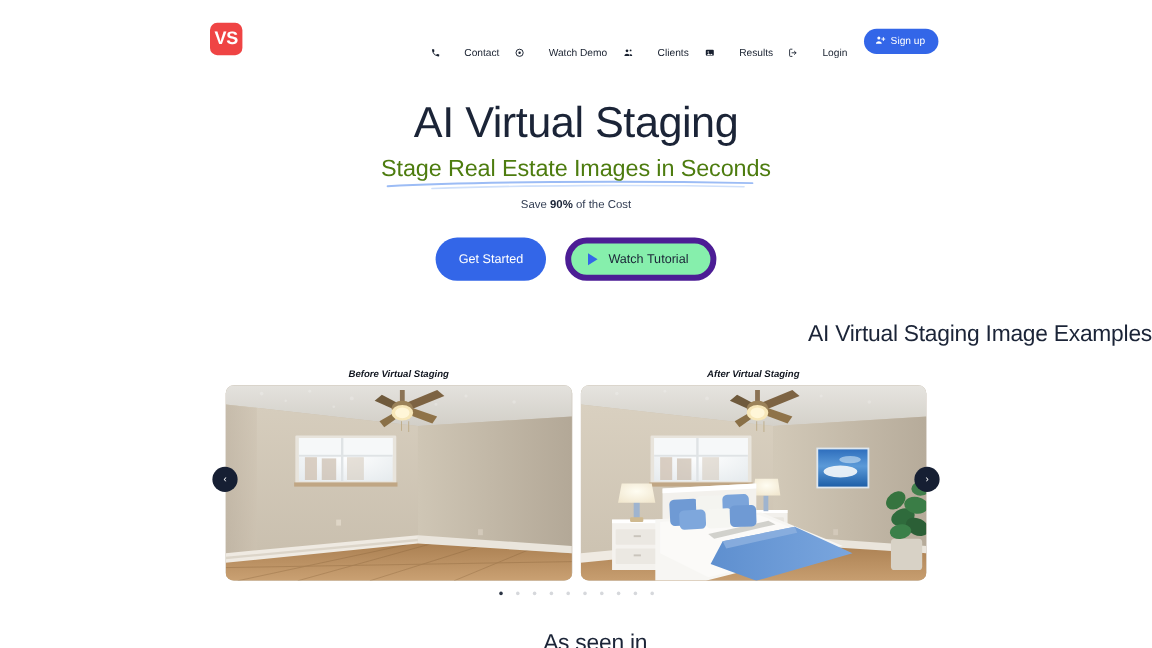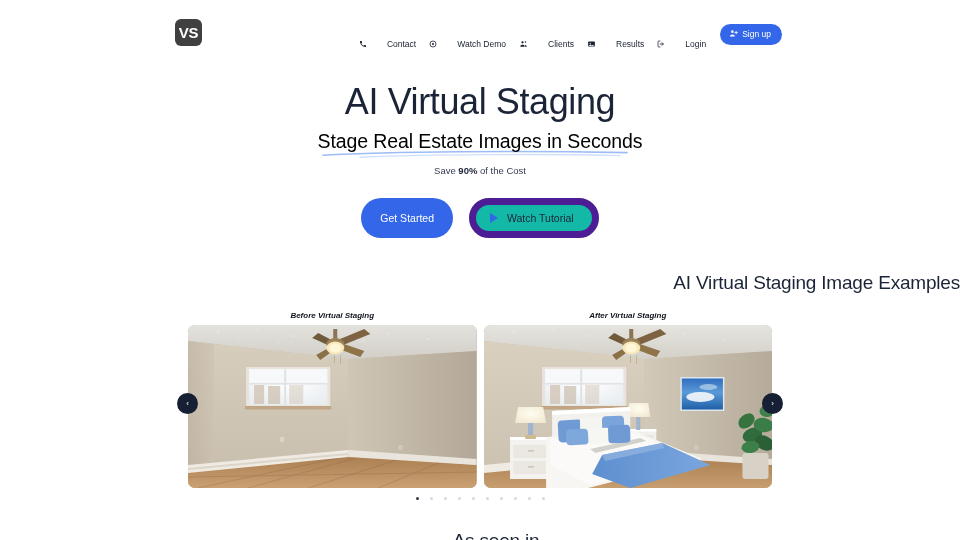--- a/index.html
+++ b/index.html
@@ -13,21 +13,21 @@
 
   
   .header {
     position: relative;
     height: 62px;
   }
   .logo {
     position: absolute;
     left: 175px; top: 19px;
     width: 27px; height: 27px;
-    background: #404040;
+    background: #ef4444;
     border-radius: 6px;
     color: #ffffff;
     font-size: 15px;
     font-weight: 700;
     letter-spacing: -0.3px;
     display: flex; align-items: center; justify-content: center;
   }
   .nav {
     position: absolute;
     right: 178px; top: 20px;
@@ -71,21 +71,21 @@
     color: #1b2437;
   }
   .hero-sub-wrap {
     position: relative;
     display: inline-block;
     margin-top: 7px;
   }
   .hero-sub {
     font-size: 19.5px;
     font-weight: 400;
-    color: #000000;
+    color: #4d7c0f;
     letter-spacing: -0.1px;
     position: relative;
     z-index: 2;
   }
   .sub-swoosh {
     position: absolute;
     left: 2px; right: -4px; bottom: -5px;
     height: 9px;
     z-index: 1;
   }
@@ -107,27 +107,27 @@
     color: #ffffff;
     font-size: 10.5px;
     font-weight: 400;
     border-radius: 999px;
     padding: 8px 19px;
     border: none;
     cursor: pointer;
     font-family: inherit;
   }
   .btn-secondary {
-    background: #14b8a6;
+    background: #86efac;
     color: #1b2437;
     font-size: 10.5px;
     font-weight: 500;
     border-radius: 999px;
     padding: 7px 18px 7px 14px;
-    border: 7px solid #4c1d95;
+    border: 5px solid #4c1d95;
     cursor: pointer;
     display: flex;
     align-items: center;
     gap: 9px;
     font-family: inherit;
   }
   .play-tri {
     width: 0; height: 0;
     border-left: 8px solid #3366e8;
     border-top: 5px solid transparent;

